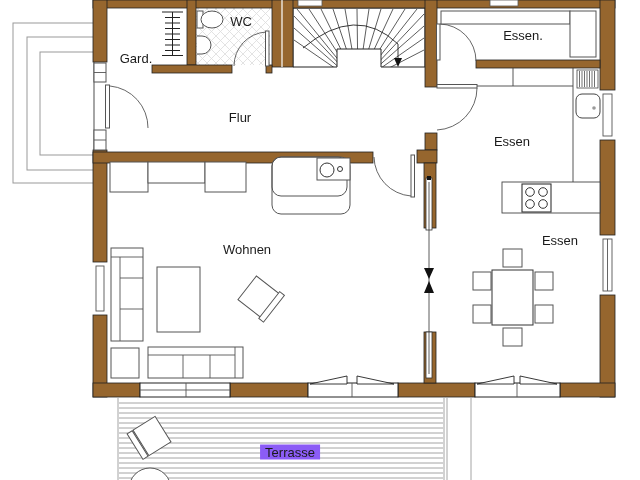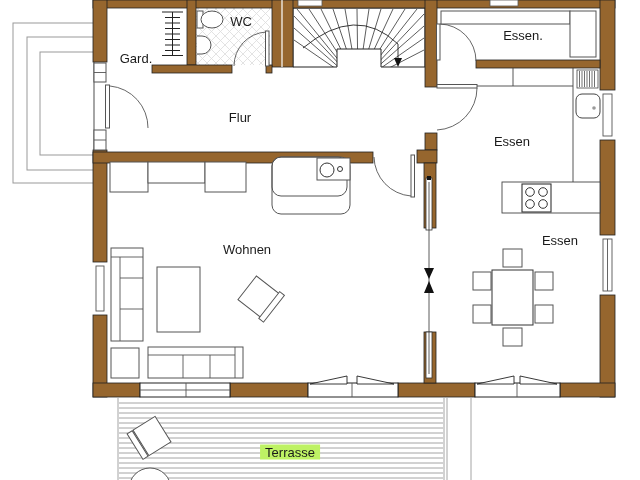--- a/index.html
+++ b/index.html
@@ -1,21 +1,21 @@
 <!DOCTYPE html>
 <html style="--wall: #96662e; --outline: #222222; --furniture: #555555; --deck: #9a9a9a; --text: #1a1a1a;"><head>
 <meta charset="utf-8">
 <style>
   html,body{margin:0;padding:0;background:#fff;}
   #plan{position:relative;width:640px;height:480px;background:#fff;overflow:hidden;
         font-family:"Liberation Sans",sans-serif;}
   #plan svg{position:absolute;left:0;top:0;}
   .room-label{position:absolute;transform:translate(-50%,-50%);font-size:13px;
               color:var(--text,#1a1a1a);white-space:nowrap;letter-spacing:0px;}
-  .room-label.on-deck{background:#bef264;padding:0 5px;}
+  .room-label.on-deck{background:#8b5cf6;padding:0 5px;}
   .wall{fill:var(--wall,#96662e);stroke:var(--outline,#222);stroke-width:0.8;}
   .furn{fill:#fff;stroke:var(--furniture,#555);stroke-width:1;}
   .thin{stroke:#555;stroke-width:0.9;fill:none;}
   .deckline{stroke:var(--deck,#9a9a9a);stroke-width:0.9;}
 </style>
 </head>
 <body>
 
 <div id="plan">
 <svg width="640" height="480" viewBox="0 0 640 480">

